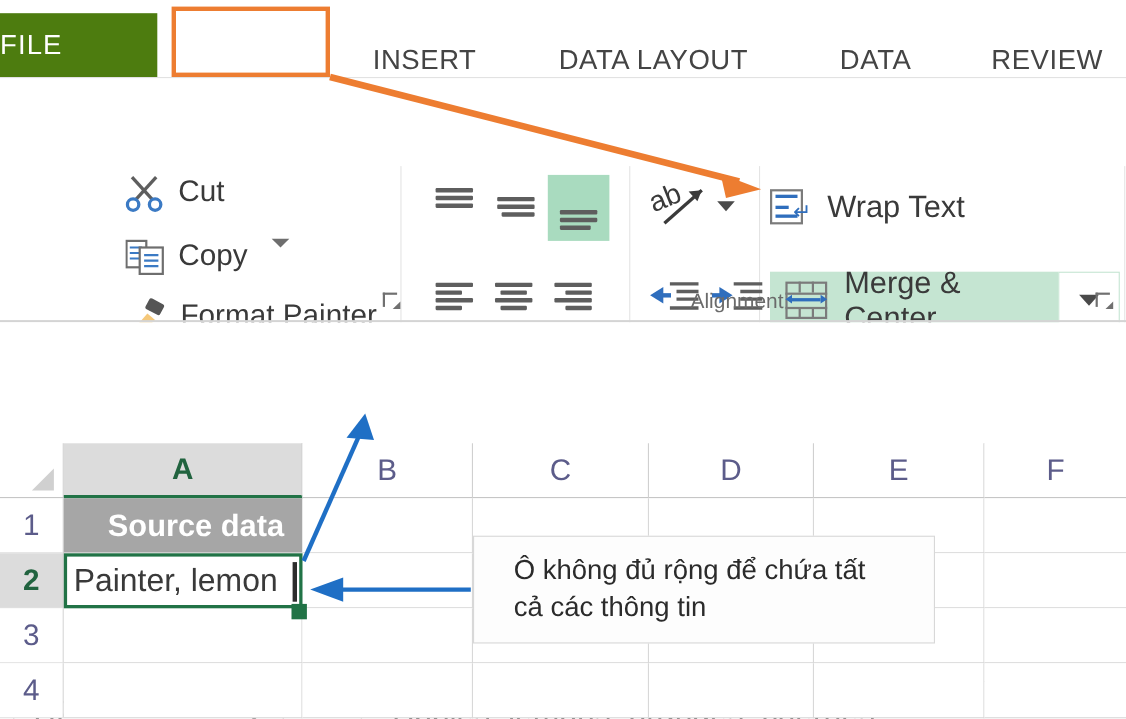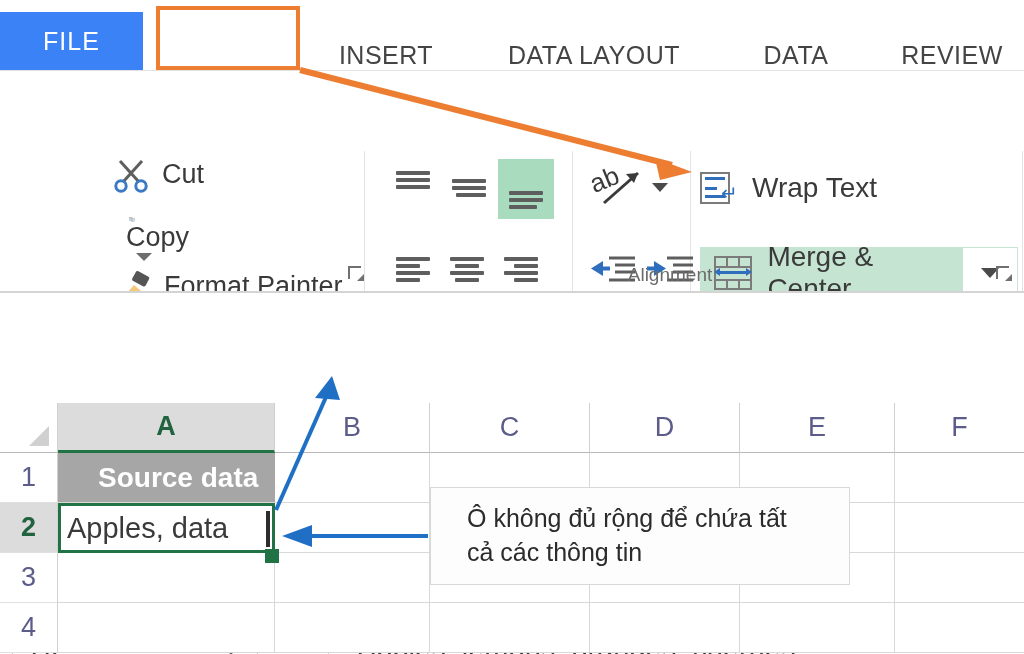--- a/index.html
+++ b/index.html
@@ -11,23 +11,23 @@
   }
   #app { position: relative; width: 1024px; height: 654px; }
 
   
   .tabbar {
     position: absolute; left: 0; top: 0; width: 1024px; height: 70px;
     background: #ffffff;
   }
   .file-tab {
     position: absolute; left: 0; top: 12px; width: 143px; height: 58px;
-    background: #3b82f6; color: #ffffff;
+    background: #4d7c0f; color: #ffffff;
     font-size: 25px; letter-spacing: 1px;
-    display: flex; align-items: center; justify-content: center;
+    display: flex; align-items: center; justify-content: flex-start;
   }
   .tab {
     position: absolute; top: 12px; height: 58px;
     display: flex; align-items: flex-end; justify-content: center;
     font-size: 25px; letter-spacing: 0.5px; color: #444444;
     background: transparent;
   }
   .tab.active { color: #217346; }
   .tab-home-box {
     position: absolute; left: 156px; top: 6px; width: 144px; height: 64px;
@@ -100,21 +100,21 @@
     border-left: 8px solid transparent; border-right: 8px solid transparent;
     border-top: 8px solid #a8a8a8;
   }
 
   .clip-item {
     position: absolute; left: 114px; height: 44px;
     display: flex; align-items: flex-start; cursor: pointer;
   }
   .clip-item .ci-label { font-size: 27px; color: #3a3a3a; margin-left: 12px; }
   #clip-cut { top: 88px; }
-  #clip-copy { top: 146px; flex-direction: column; }
+  #clip-copy { top: 146px; }
   #clip-fp   { top: 200px; }
   .copy-caret {
     margin-left: 22px; width: 0; height: 0;
     border-left: 8px solid transparent; border-right: 8px solid transparent;
     border-top: 8px solid #6e6e6e;
   }
 
   
   .al-btn {
     position: absolute; width: 46px; height: 42px;
@@ -530,21 +530,21 @@
     <div class="cell cell-a1" style="left:58px; top:50px; width:217px;">
         <span>Source data</span>
       </div>
     <div class="cell" style="left:275px; top:50px; width:155px;"></div>
     <div class="cell" style="left:430px; top:50px; width:160px;"></div>
     <div class="cell" style="left:590px; top:50px; width:150px;"></div>
     <div class="cell" style="left:740px; top:50px; width:155px;"></div>
     <div class="cell" style="left:895px; top:50px; width:129px; border-right:none;"></div>
 
     <div class="cell cell-a2" style="left:58px; top:100px; width:217px;">
-      <span class="txt">Apples, data</span>
+      <span class="txt">Painter, lemon</span>
       <span class="cursor-bar"></span>
     </div>
     <div class="fill-handle" style="left:265px; top:146px;"></div>
     <div class="cell" style="left:275px; top:100px; width:155px;"></div>
     <div class="cell" style="left:430px; top:100px; width:160px;"></div>
     <div class="cell" style="left:590px; top:100px; width:150px;"></div>
     <div class="cell" style="left:740px; top:100px; width:155px;"></div>
     <div class="cell" style="left:895px; top:100px; width:129px; border-right:none;"></div>
 
     <div class="cell" style="left:58px; top:150px; width:217px;"></div>

